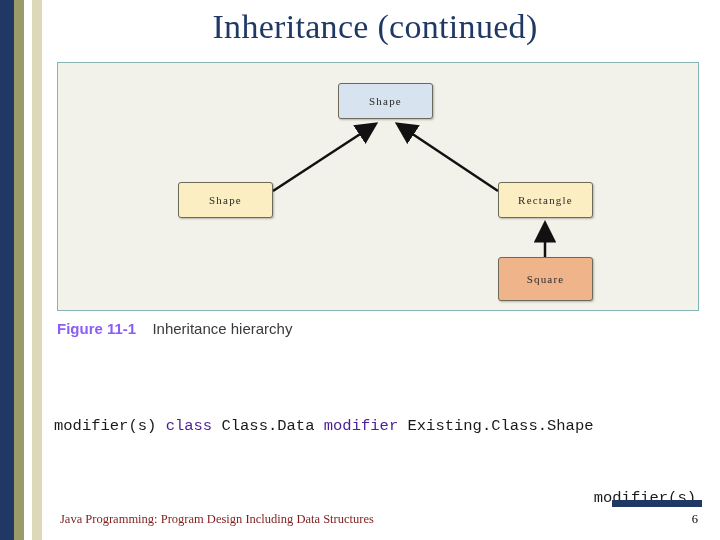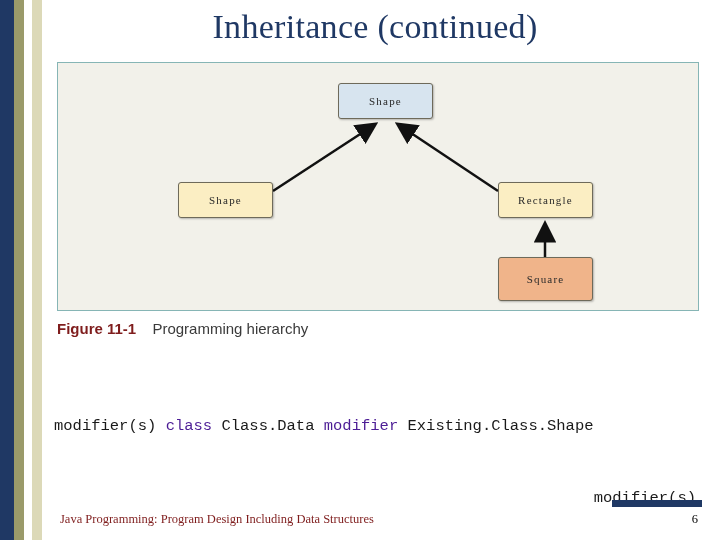--- a/index.html
+++ b/index.html
@@ -128,21 +128,21 @@
     position: absolute;
     left: 57px;
     top: 320px;
     width: 600px;
     font-family: "Liberation Sans", sans-serif;
     font-size: 15px;
     color: #3a3a3a;
   }
   .fig-caption .fig-label {
     font-weight: bold;
-    color: #7f1d1d;
+    color: #8b5cf6;
     margin-right: 12px;
   }
   
   .code-block {
     position: absolute;
     left: 54px;
     top: 366px;
     width: 650px;
     font-family: "Liberation Mono", monospace;
     font-size: 15.5px;
@@ -229,21 +229,21 @@
         <span>Rectangle</span>
       </div>
       <div class="node node-square">
         <span>Square</span>
       </div>
     </div>
   </div>
 
   <div class="fig-caption">
     <span class="fig-label">Figure 11-1</span>
-    <span>Programming hierarchy</span>
+    <span>Inheritance hierarchy</span>
   </div>
 
   <div class="code-block">
     <div class="code-line"><span>modifier(s) </span><span class="kw">class</span><span> Class.Data </span><span class="kw">modifier</span><span> Existing.Class.Shape</span></div>
     <div class="code-line code-line-indent-right">modifier(s)</div>
     
     
     
   </div>
 

